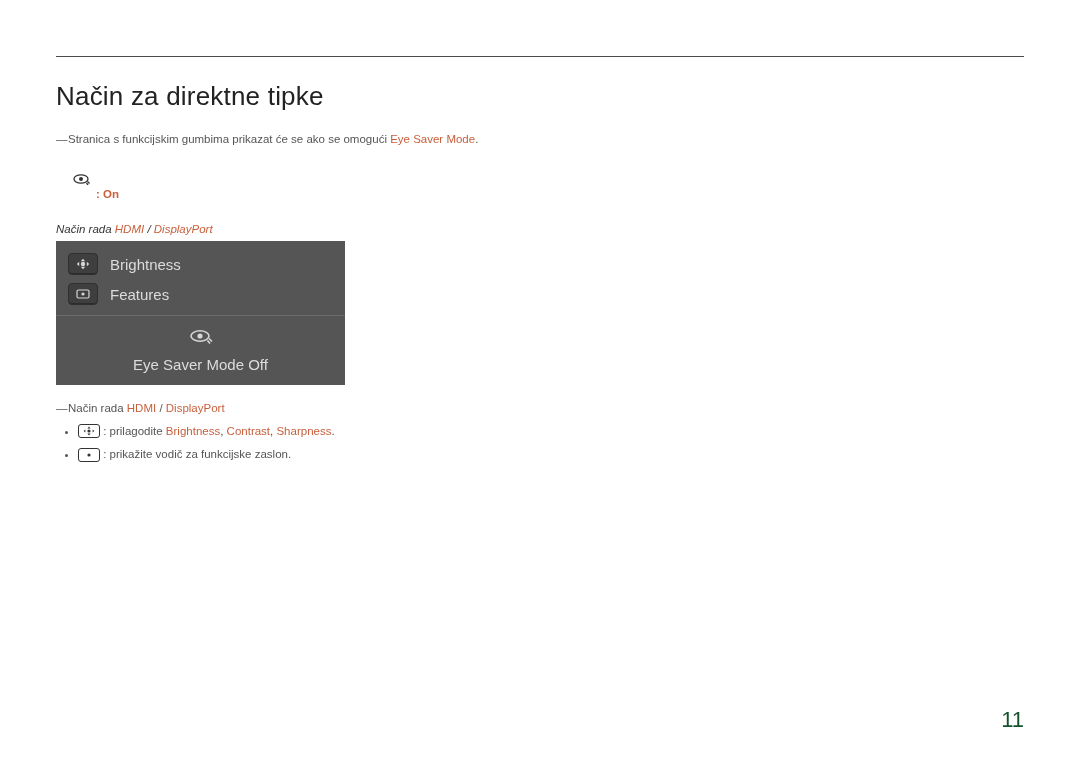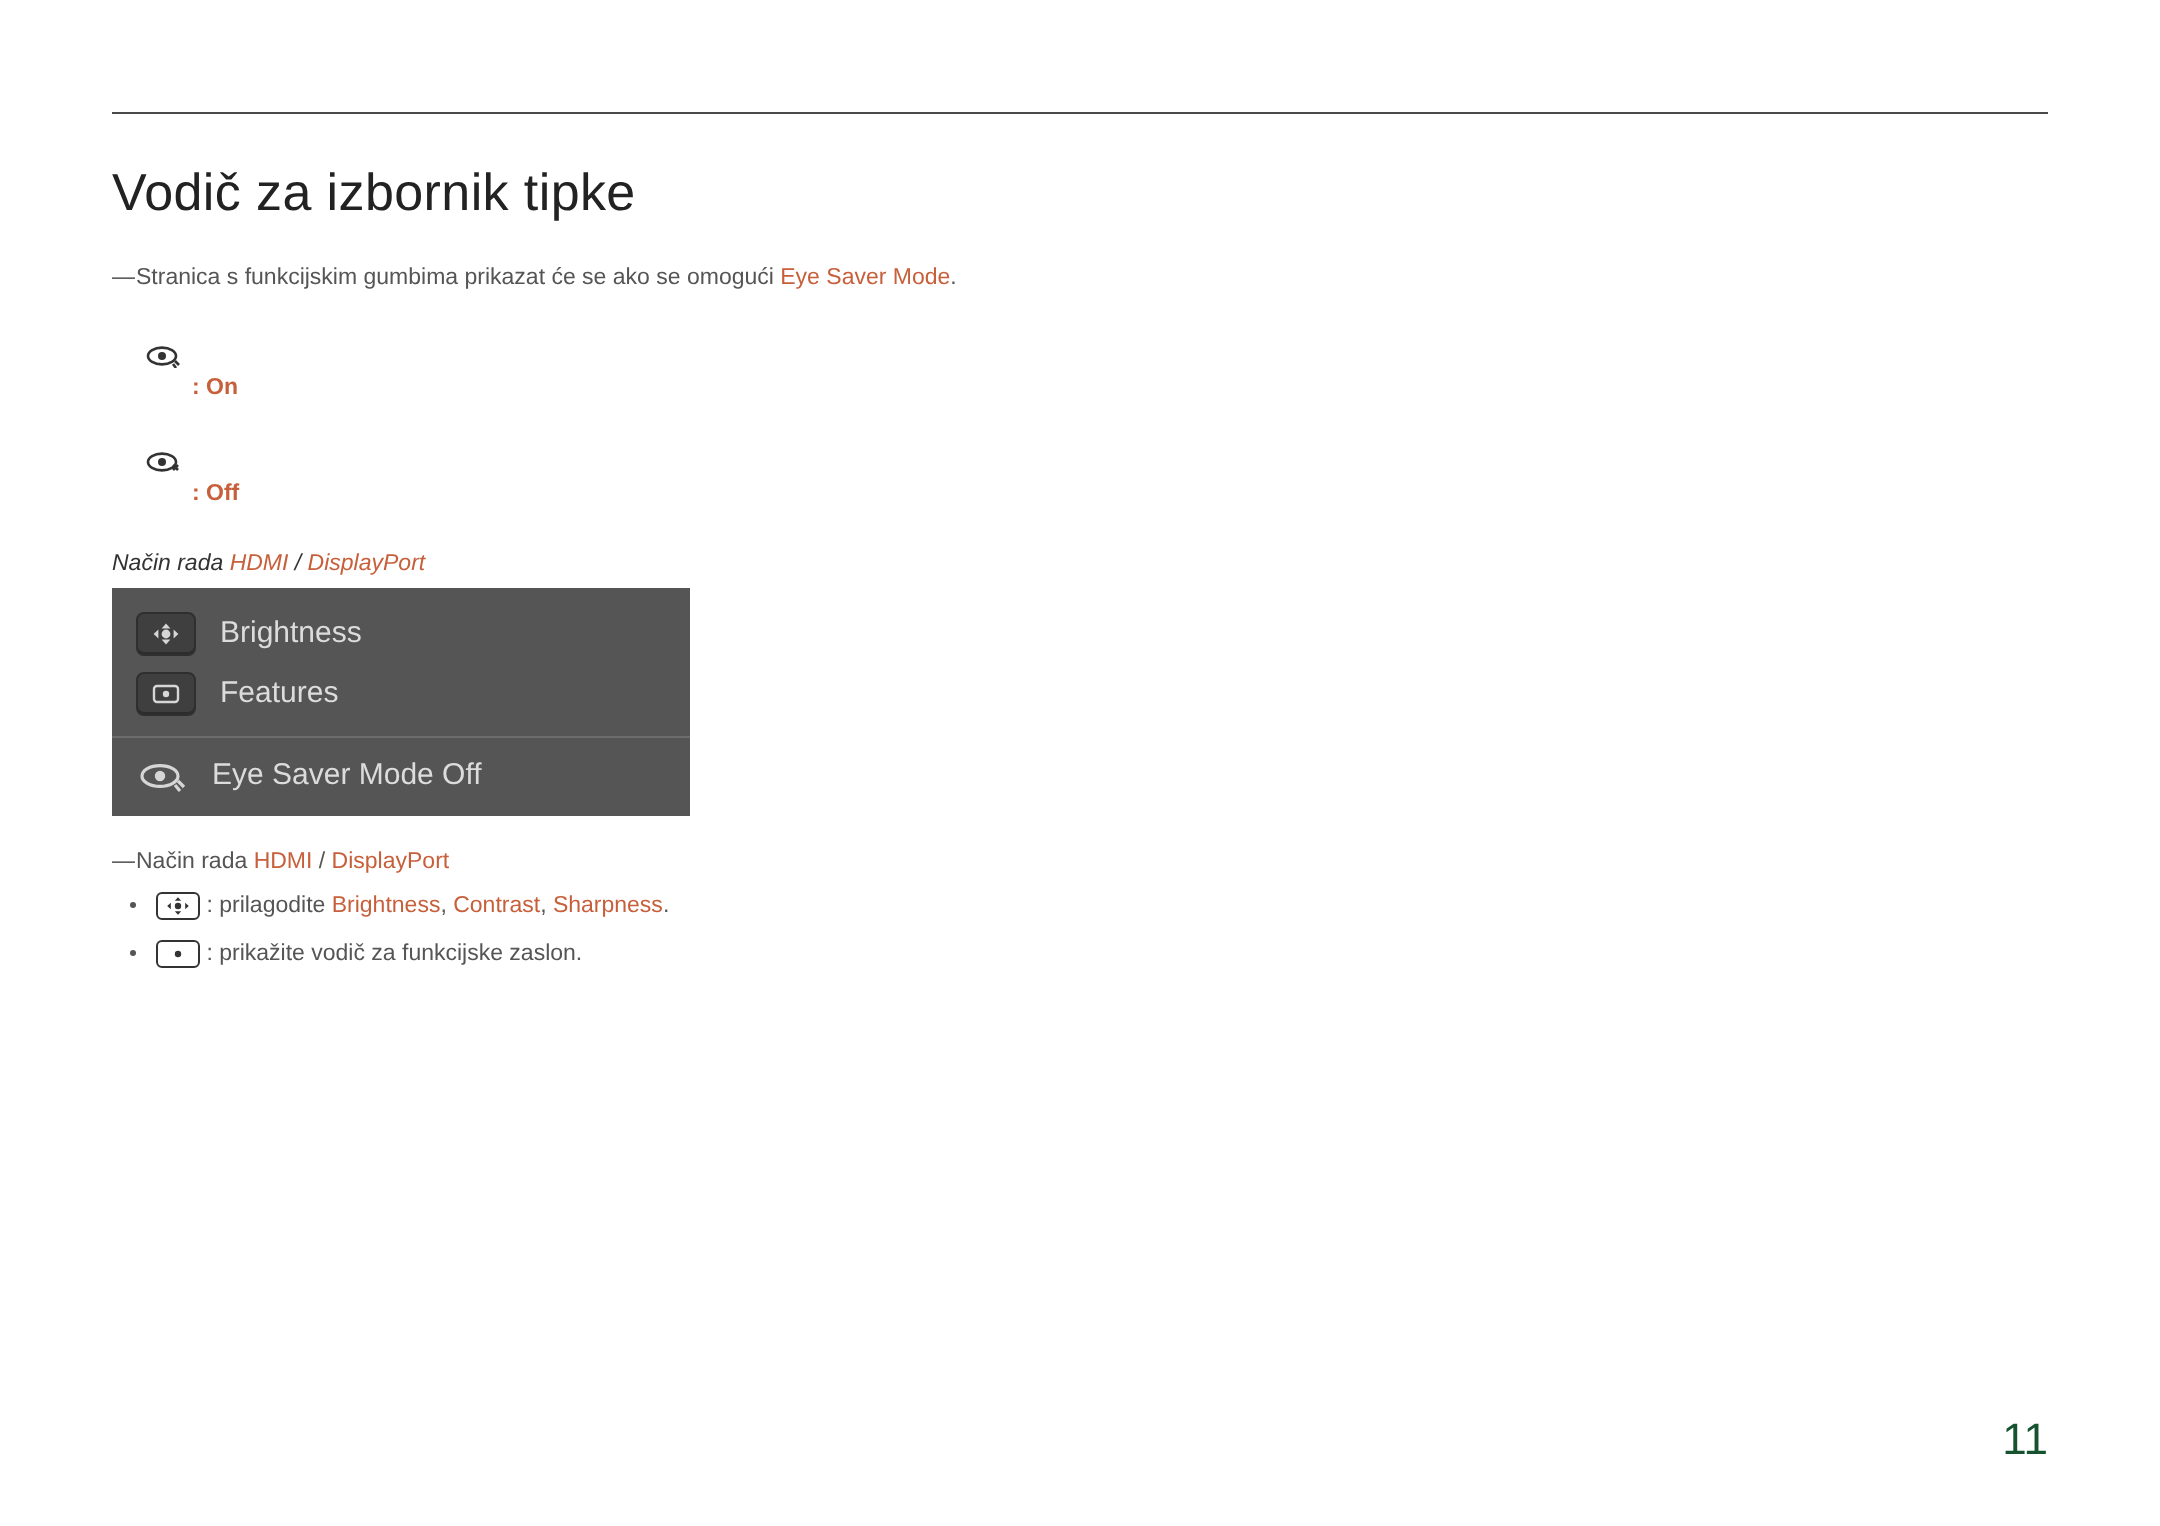--- a/index.html
+++ b/index.html
@@ -83,20 +83,21 @@
     color: #dcdcdc;
   }
   .osd-divider {
     border-top: 1px solid #6c6c6c;
   }
   .osd-bottom {
     padding: 10px 12px 12px 12px;
     display: flex;
     align-items: center;
     gap: 12px;
+    flex-direction: column;
   }
   .osd-key {
     display: inline-flex;
     align-items: center;
     justify-content: center;
     width: 28px;
     height: 20px;
     border-radius: 4px;
     background: #3f3f3f;
     border: 1px solid #2f2f2f;
@@ -136,50 +137,39 @@
   }
   
   svg { display: inline-block; vertical-align: middle; }
 </style>
 </head>
 <body>
 
 <div class="page">
   <hr class="top-rule">
 
-  <h1 class="title">Vodič za izbornik tipke</h1>
+  <h1 class="title">Način za direktne tipke</h1>
 
 
   <div class="note">
     <span class="note-dash">―</span><span>Stranica s funkcijskim gumbima prikazat će se ako se omogući </span><span class="hl">Eye Saver Mode</span><span>.</span>
   </div>
 
   <div class="indent-list">
     <div class="row">
       <span class="eye-icon">
         <svg width="18" height="12" viewBox="0 0 18 12">
           <ellipse cx="9" cy="6" rx="7" ry="4.2" fill="none" stroke="#333" stroke-width="1.3"></ellipse>
           <circle cx="9" cy="6" r="2" fill="#333"></circle>
           <line x1="15.5" y1="8.5" x2="17.5" y2="10.5" stroke="#333" stroke-width="1.3"></line>
           <line x1="14.5" y1="10" x2="16" y2="12" stroke="#333" stroke-width="1.3"></line>
         </svg>
       </span>
       <span class="hl">: On</span>
     </div>
-    <div class="row">
-      <span class="eye-icon">
-        <svg width="18" height="12" viewBox="0 0 18 12">
-          <ellipse cx="9" cy="6" rx="7" ry="4.2" fill="none" stroke="#333" stroke-width="1.3"></ellipse>
-          <circle cx="9" cy="6" r="2" fill="#333"></circle>
-          <line x1="14.5" y1="7.5" x2="17" y2="10" stroke="#333" stroke-width="1.3"></line>
-          <line x1="17" y1="7.5" x2="14.5" y2="10" stroke="#333" stroke-width="1.3"></line>
-        </svg>
-      </span>
-      <span class="hl">: Off</span>
-    </div>
   </div>
 
   <div class="mode-line">
     <span>Način rada </span><span class="hl">HDMI</span><span> / </span><span class="hl">DisplayPort</span>
   </div>
 
   <div class="osd-box">
     <div class="osd-top">
       <div class="osd-row">
         <span class="osd-key">

